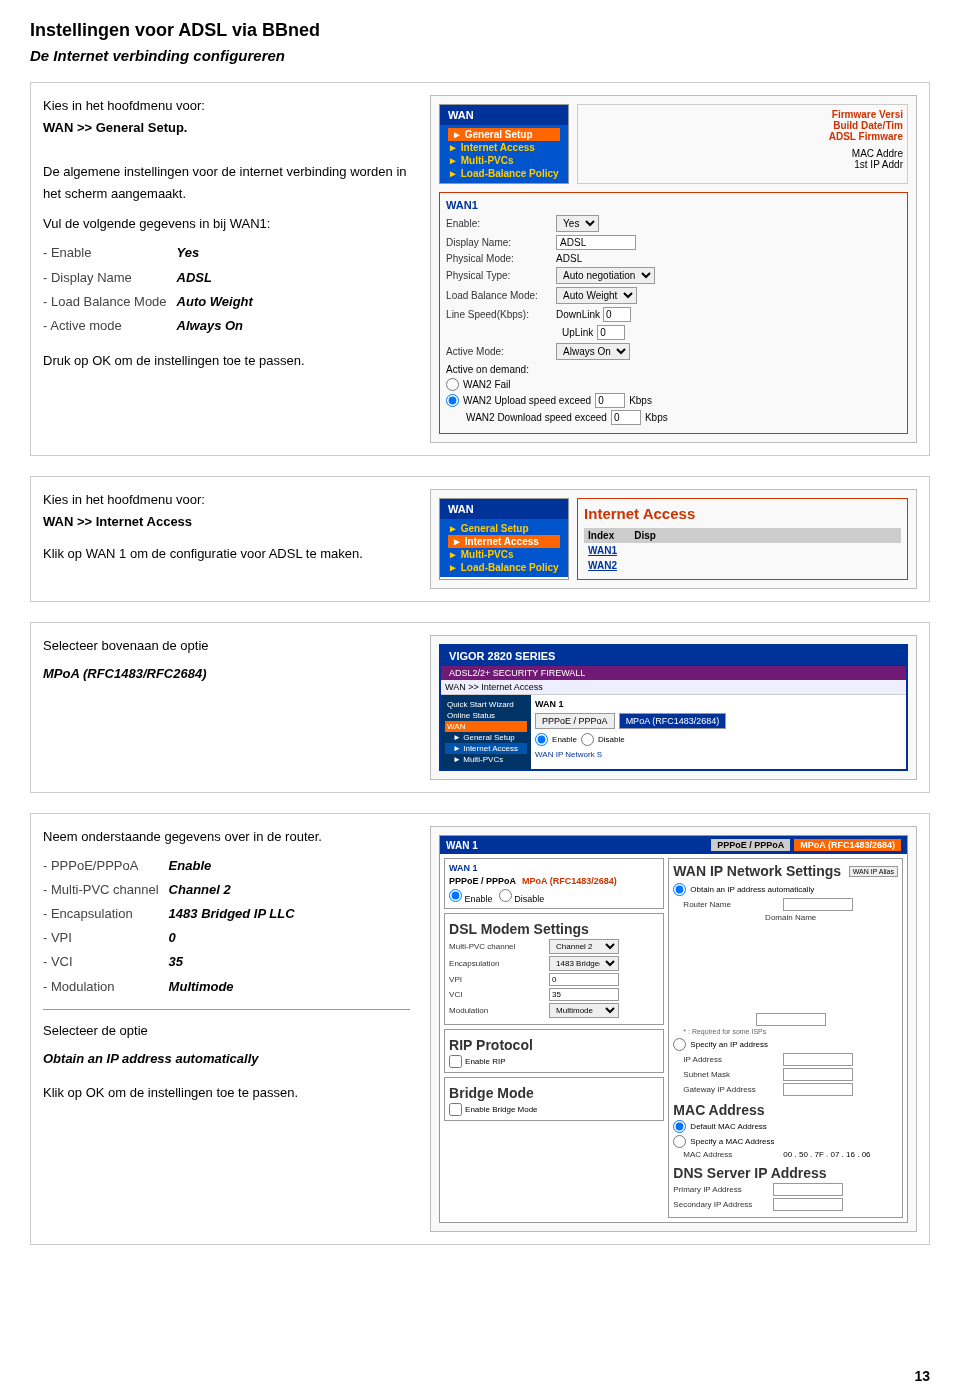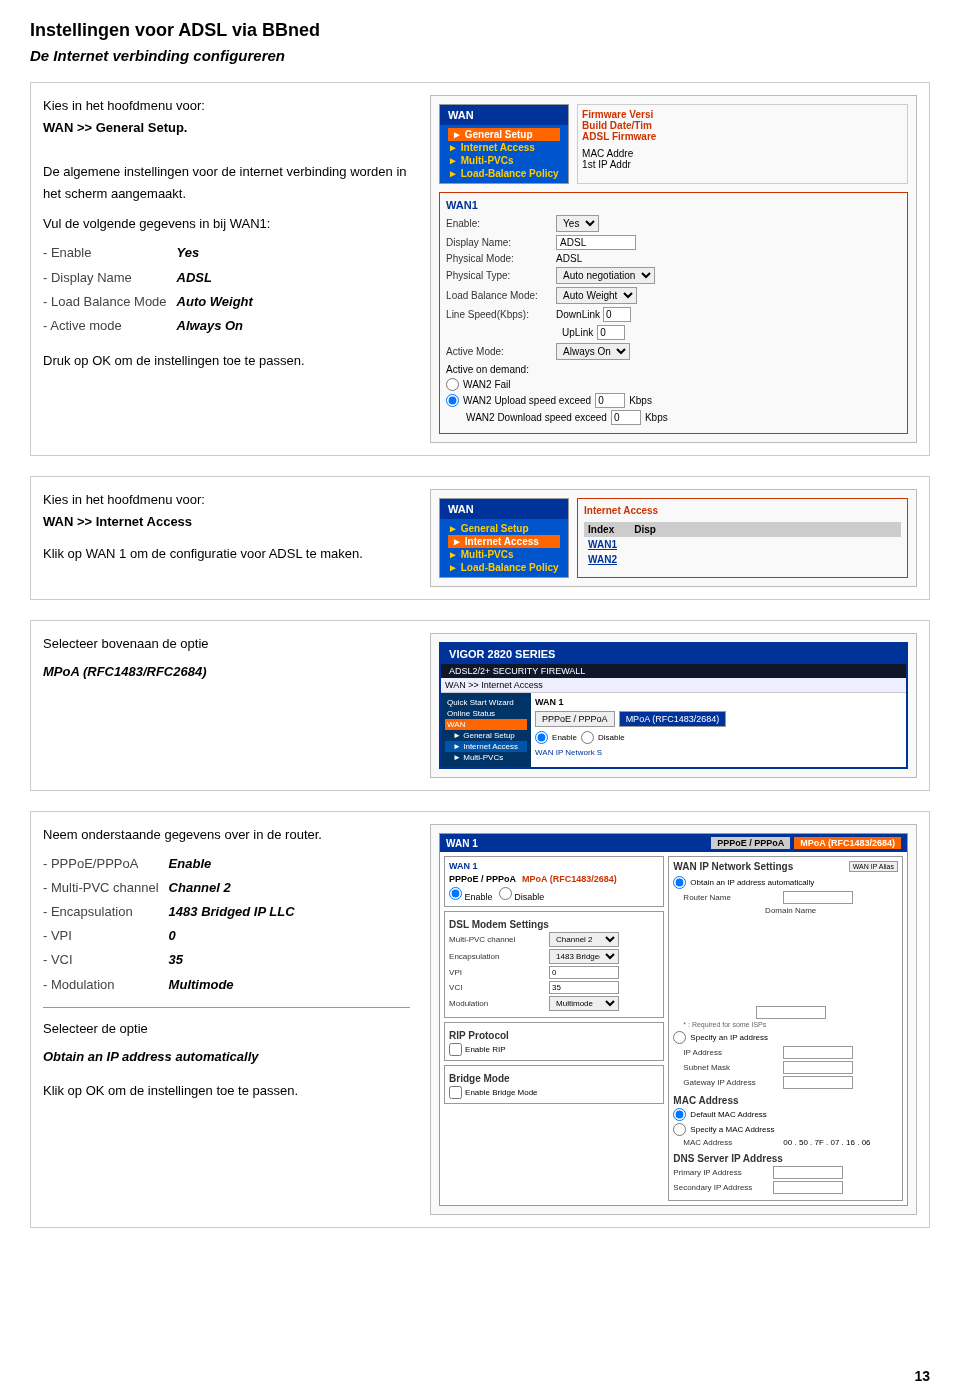--- a/index.html
+++ b/index.html
@@ -163,20 +163,21 @@
 
     .router-select {
       border: 1px solid #999;
       padding: 1px 2px;
       font-size: 10px;
     }
 
     .firmware-info {
       font-size: 10px;
       color: #000;
+      text-align: right;
     }
 
     .wan-index-header {
       display: flex;
       background: #ccc;
       padding: 2px 4px;
       font-weight: bold;
       font-size: 10px;
       gap: 20px;
     }
@@ -204,21 +205,21 @@
 
     .vigor-header {
       background: #003399;
       color: #fff;
       padding: 4px 8px;
       font-size: 11px;
       font-weight: bold;
     }
 
     .vigor-subheader {
-      background: #0f172a;
+      background: #701a75;
       color: #fff;
       padding: 2px 8px;
       font-size: 9px;
     }
 
     .vigor-body {
       display: flex;
     }
 
     .vigor-sidebar {
@@ -285,21 +286,21 @@
     }
 
     .fr-form-label {
       flex: 0 0 100px;
       font-size: 8px;
       color: #333;
     }
 
     .fr-section-title {
       font-weight: bold;
-      font-size: 10px;
+      font-size: 14px;
       color: #333;
       margin: 3px 0 2px 0;
     }
 
     .fr-input {
       border: 1px solid #999;
       padding: 1px 2px;
       font-size: 8px;
       width: 70px;
     }
@@ -506,21 +507,21 @@
           </div>
           <div class="router-nav">
             <span class="router-nav-item">► General Setup</span>
             <span class="router-nav-item active">► Internet Access</span>
             <span class="router-nav-item">► Multi-PVCs</span>
             <span class="router-nav-item">► Load-Balance Policy</span>
           </div>
         </div>
 
         <div style="flex:1; border:1px solid #cc3300; padding:6px;">
-          <div style="color:#cc3300; font-weight:bold; font-size:10px; margin-bottom:6px;">Internet Access</div>
+          <div style="color:#cc3300; font-weight:bold; font-size:15px; margin-bottom:6px;">Internet Access</div>
           <div class="wan-index-header">
             <span>Index</span>
             <span>Disp</span>
           </div>
           <div class="wan-index-row">
             <span class="wan-link">WAN1</span>
             <span></span>
           </div>
           <div class="wan-index-row">
             <span class="wan-link">WAN2</span>

